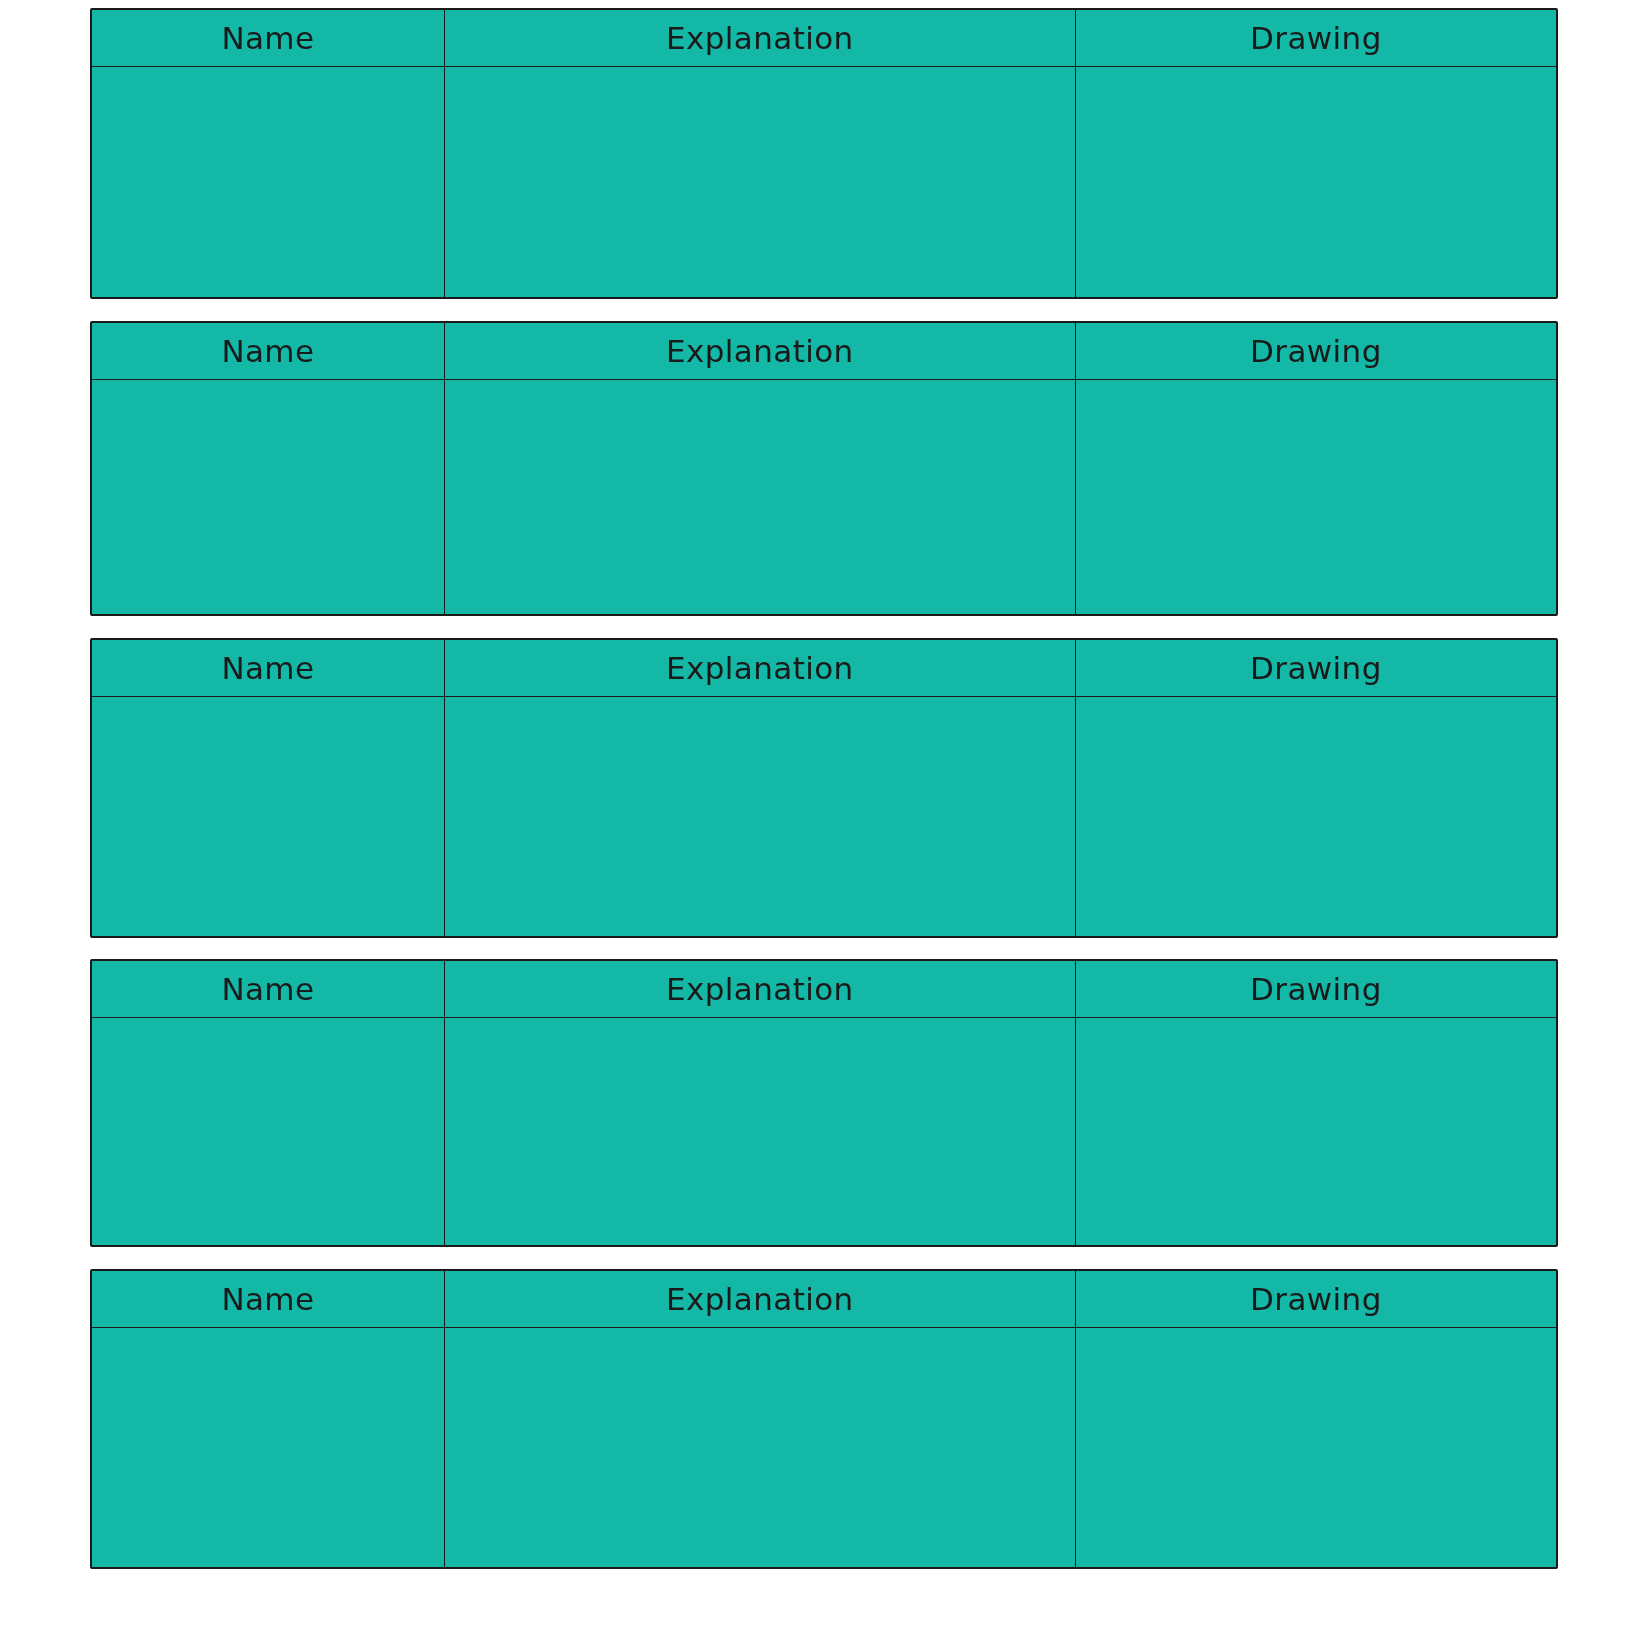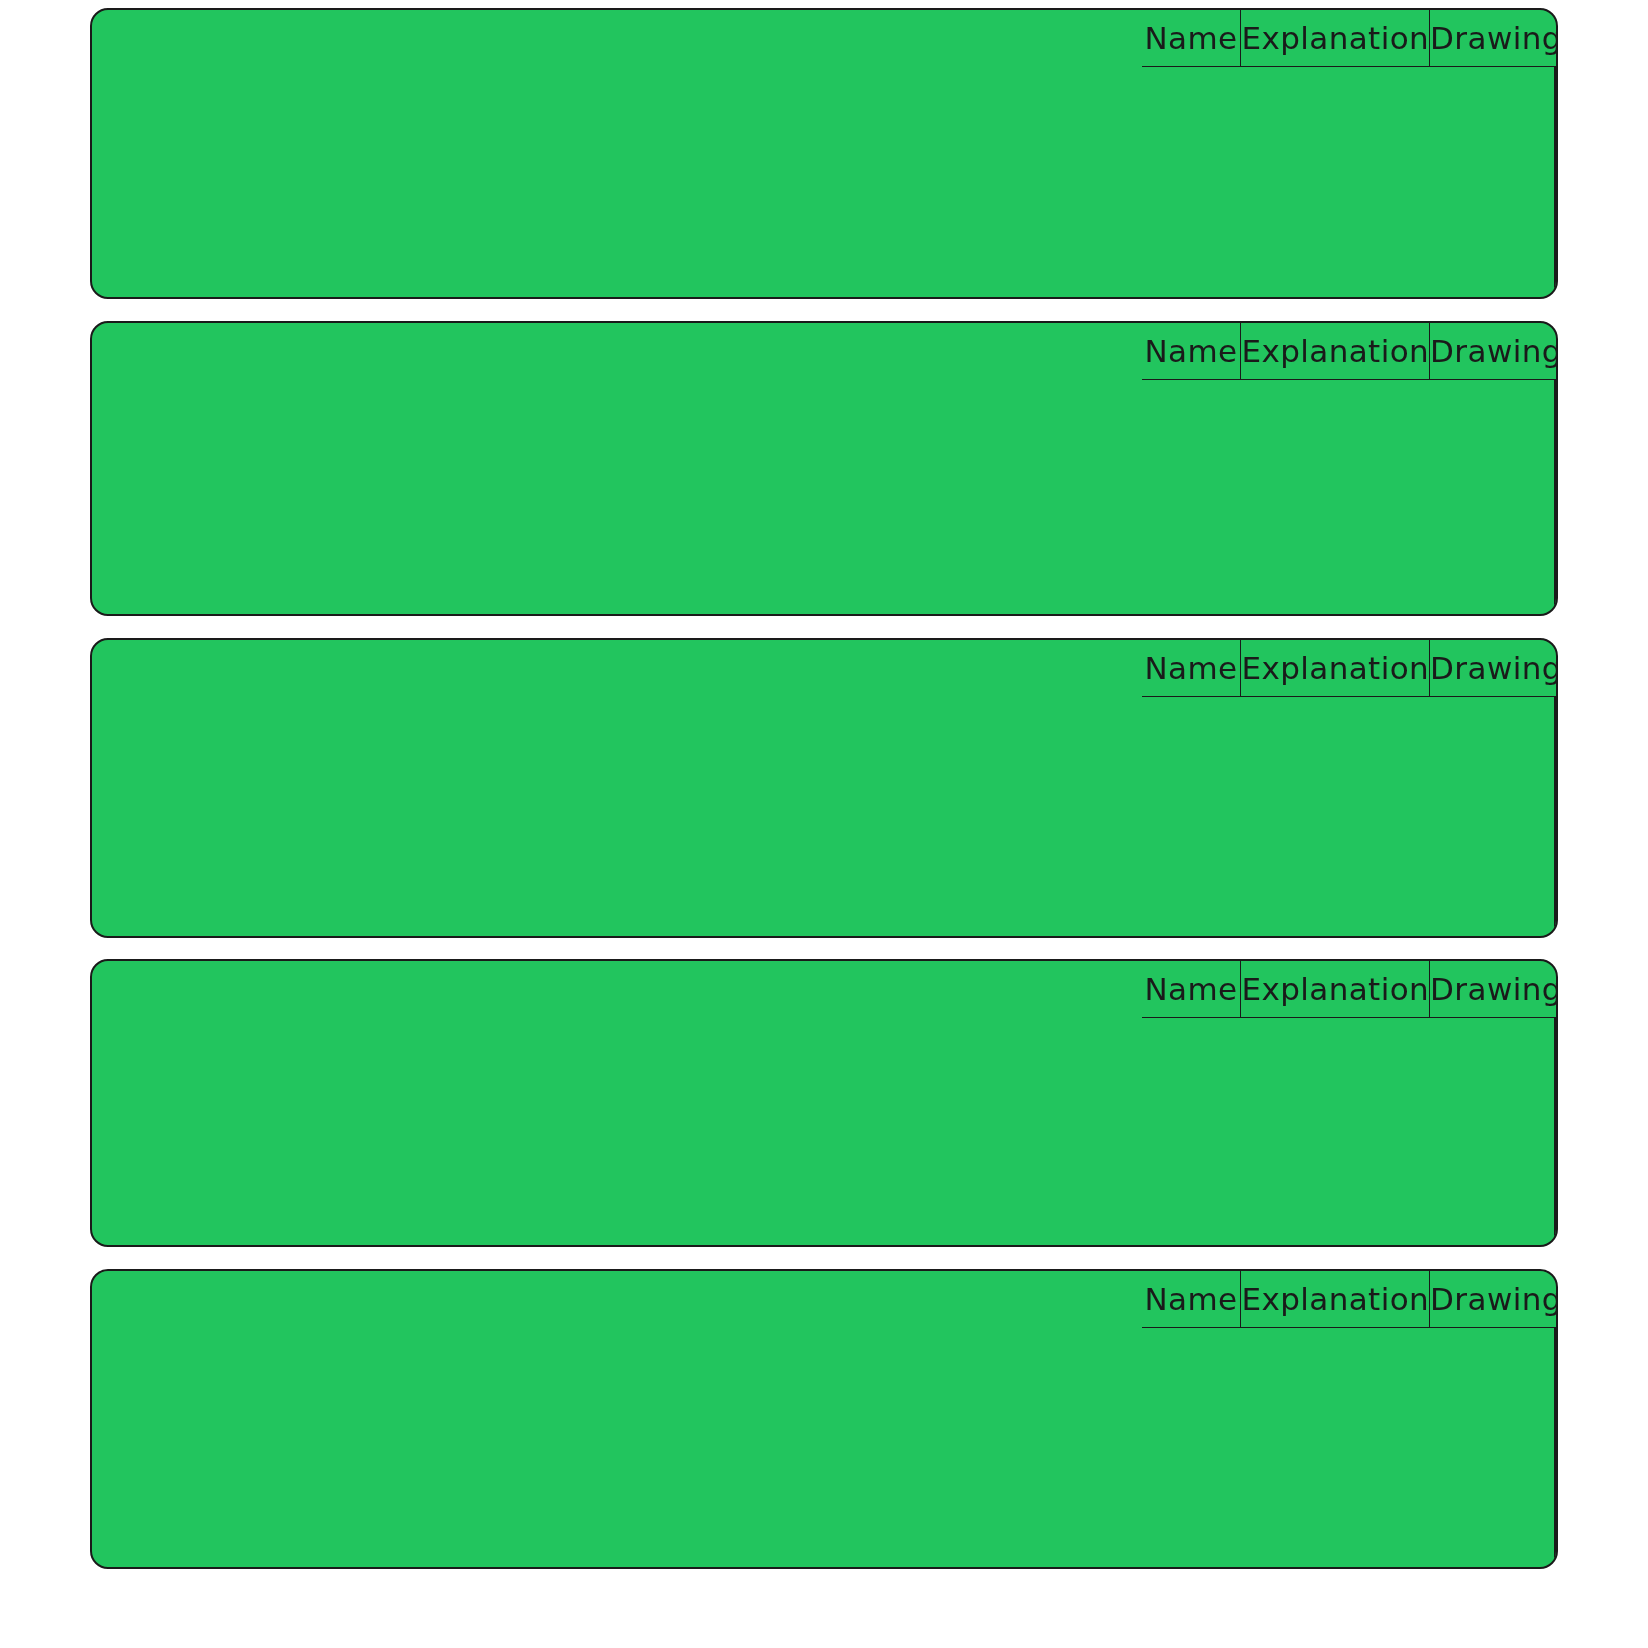--- a/index.html
+++ b/index.html
@@ -18,27 +18,26 @@
     box-sizing: border-box;
     width: 1648px;
     height: 1648px;
     padding: 8px 90px 0 90px;
     display: flex;
     flex-direction: column;
   }
   .table-block {
     box-sizing: border-box;
     border: 2.5px solid #1a1a1a;
-    border-radius: 18px;
-    background: #22c55e;
+    border-radius: 2px;
+    background: #14b8a6;
     display: flex;
     flex-direction: column;
     overflow: hidden;
     flex: 0 0 auto;
-    align-items: flex-end;
   }
   .header-row {
     display: flex;
     flex: 0 0 auto;
     border-bottom: 1.6px solid #1a1a1a;
   }
   .body-row {
     display: flex;
     flex: 1 1 auto;
   }

